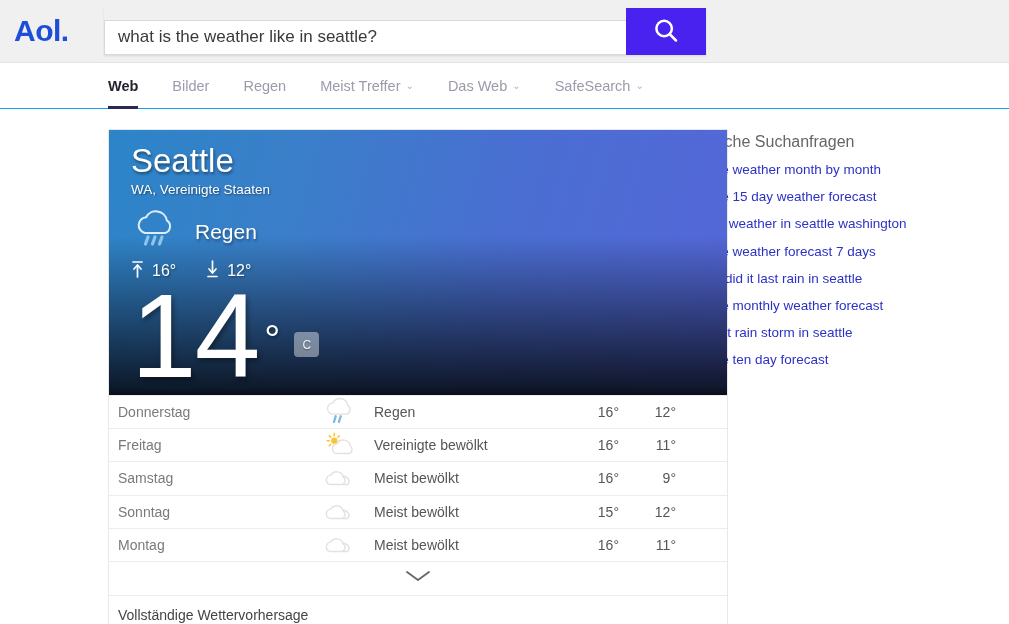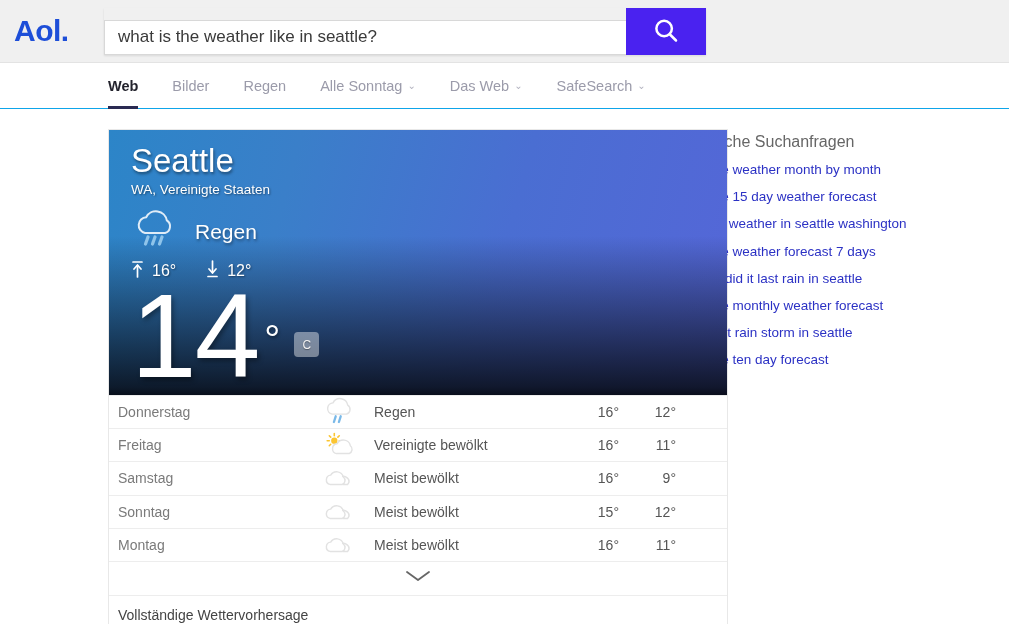--- a/index.html
+++ b/index.html
@@ -267,21 +267,21 @@
   <div class="tab active">
     <span>Web</span>
   </div>
   <div class="tab">
     <span>Bilder</span>
   </div>
   <div class="tab">
     <span>Regen</span>
   </div>
   <div class="tab">
-    <span>Alle Sonntag</span>
+    <span>Meist Treffer</span>
     <span class="caret">⌄</span>
   </div>
   <div class="tab">
     <span>Das Web</span>
     <span class="caret">⌄</span>
   </div>
   <div class="tab">
     <span>SafeSearch</span>
     <span class="caret">⌄</span>
   </div>

